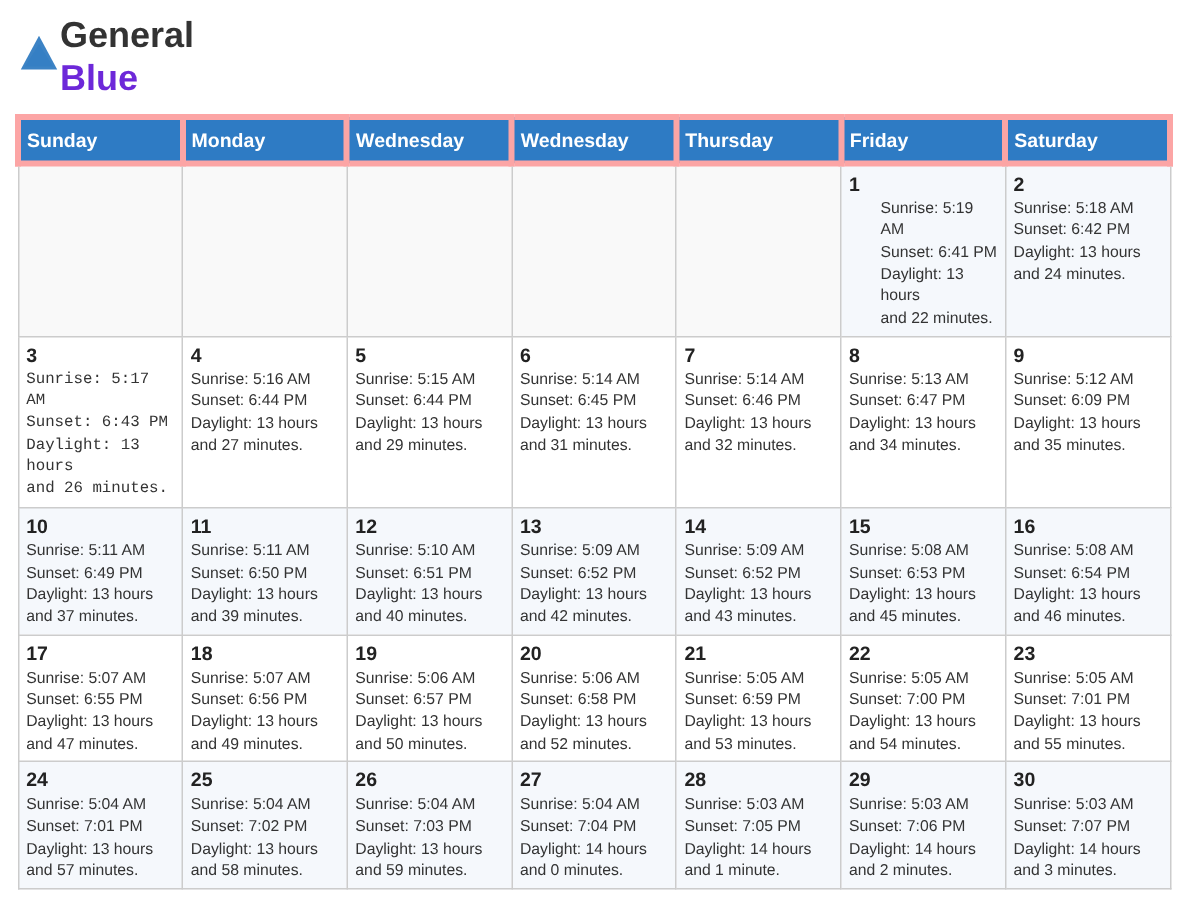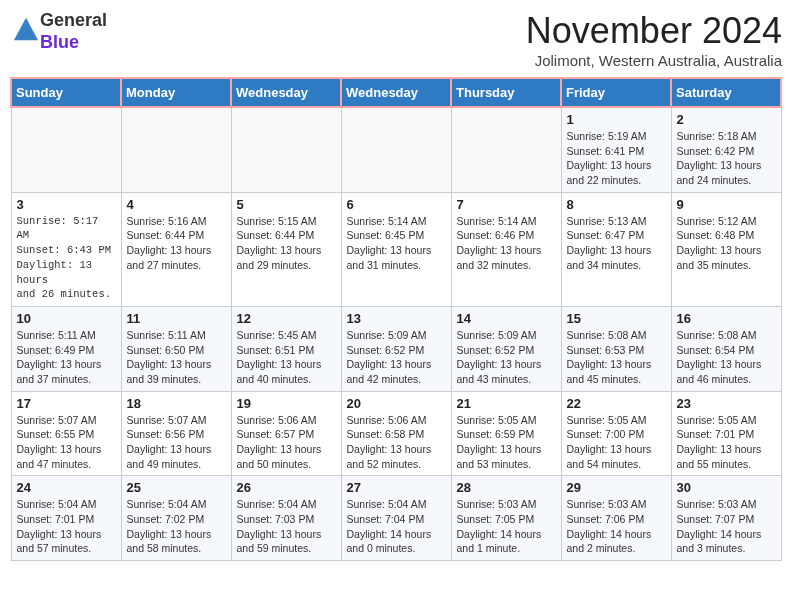--- a/index.html
+++ b/index.html
@@ -15,21 +15,21 @@
       justify-content: space-between;
       align-items: flex-start;
       margin-bottom: 8px;
     }
     .logo {
       display: flex;
       align-items: center;
       gap: 0px;
     }
     .logo-text {
-      font-size: 18px;
+      font-size: 24px;
       font-weight: bold;
       line-height: 1.2;
     }
     .logo-general { color: #333; }
     .logo-blue { color: #6d28d9; }
     .logo-icon {
       width: 28px;
       height: 28px;
       margin-left: 2px;
     }
@@ -50,21 +50,21 @@
       border-collapse: collapse;
       border: 1px solid #ccc;
     }
     .calendar-table th {
       background-color: #2e7bc4;
       color: #fff;
       font-size: 13px;
       font-weight: bold;
       padding: 6px 4px;
       text-align: left;
-      border: 2px solid #fca5a5;
+      border: 4px solid #fca5a5;
     }
     .calendar-table td {
       vertical-align: top;
       width: 14.28%;
       padding: 4px 5px;
       border: 1px solid #ccc;
       font-size: 11px;
       color: #333;
       height: 80px;
       background: #fff;
@@ -102,24 +102,20 @@
         <polygon points="15,8 25,24 5,24" fill="#2e7bc4" opacity="0.5"></polygon>
       </svg>
     </div>
     <div>
       <div class="logo-text">
         <span class="logo-general">General</span><br>
         <span class="logo-blue">Blue</span>
       </div>
     </div>
   </div>
-  <div class="title-area">
-    <div class="month-title">November 2024</div>
-    <div class="location">Jolimont, Western Australia, Australia</div>
-  </div>
 </div>
 
 <table class="calendar-table">
   <thead>
     <tr id="header-row">
         <th>Sunday</th>
         <th>Monday</th>
         <th>Wednesday</th>
         <th>Wednesday</th>
         <th>Thursday</th>
@@ -129,21 +125,21 @@
   </thead>
   <tbody id="calendar-body">
       <tr>
         <td class="empty-cell"></td>
         <td class="empty-cell"></td>
         <td class="empty-cell"></td>
         <td class="empty-cell"></td>
         <td class="empty-cell"></td>
         <td>
           <span class="day-number">1</span>
-          <div class="day-info" style="white-space: pre-line;">Sunrise: 5:19 AM
+          <div class="day-info" style="white-space: pre-line; margin-left: 21px;">Sunrise: 5:19 AM
 Sunset: 6:41 PM
 Daylight: 13 hours
 and 22 minutes.</div>
         </td>
         <td>
           <span class="day-number">2</span>
           <div class="day-info" style="white-space: pre-line;">Sunrise: 5:18 AM
 Sunset: 6:42 PM
 Daylight: 13 hours
 and 24 minutes.</div>
@@ -188,21 +184,21 @@
         <td>
           <span class="day-number">8</span>
           <div class="day-info" style="white-space: pre-line;">Sunrise: 5:13 AM
 Sunset: 6:47 PM
 Daylight: 13 hours
 and 34 minutes.</div>
         </td>
         <td>
           <span class="day-number">9</span>
           <div class="day-info" style="white-space: pre-line;">Sunrise: 5:12 AM
-Sunset: 6:48 PM
+Sunset: 6:09 PM
 Daylight: 13 hours
 and 35 minutes.</div>
         </td>
       </tr>
       <tr>
         <td>
           <span class="day-number">10</span>
           <div class="day-info" style="white-space: pre-line;">Sunrise: 5:11 AM
 Sunset: 6:49 PM
 Daylight: 13 hours
@@ -210,21 +206,21 @@
         </td>
         <td>
           <span class="day-number">11</span>
           <div class="day-info" style="white-space: pre-line;">Sunrise: 5:11 AM
 Sunset: 6:50 PM
 Daylight: 13 hours
 and 39 minutes.</div>
         </td>
         <td>
           <span class="day-number">12</span>
-          <div class="day-info" style="white-space: pre-line;">Sunrise: 5:45 AM
+          <div class="day-info" style="white-space: pre-line;">Sunrise: 5:10 AM
 Sunset: 6:51 PM
 Daylight: 13 hours
 and 40 minutes.</div>
         </td>
         <td>
           <span class="day-number">13</span>
           <div class="day-info" style="white-space: pre-line;">Sunrise: 5:09 AM
 Sunset: 6:52 PM
 Daylight: 13 hours
 and 42 minutes.</div>

